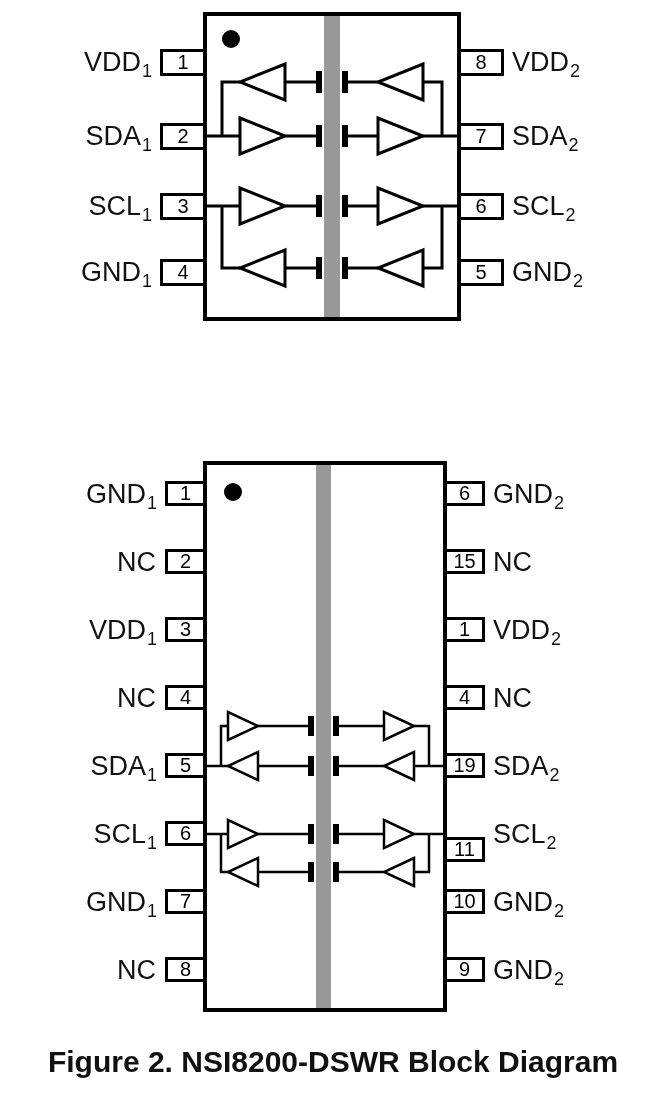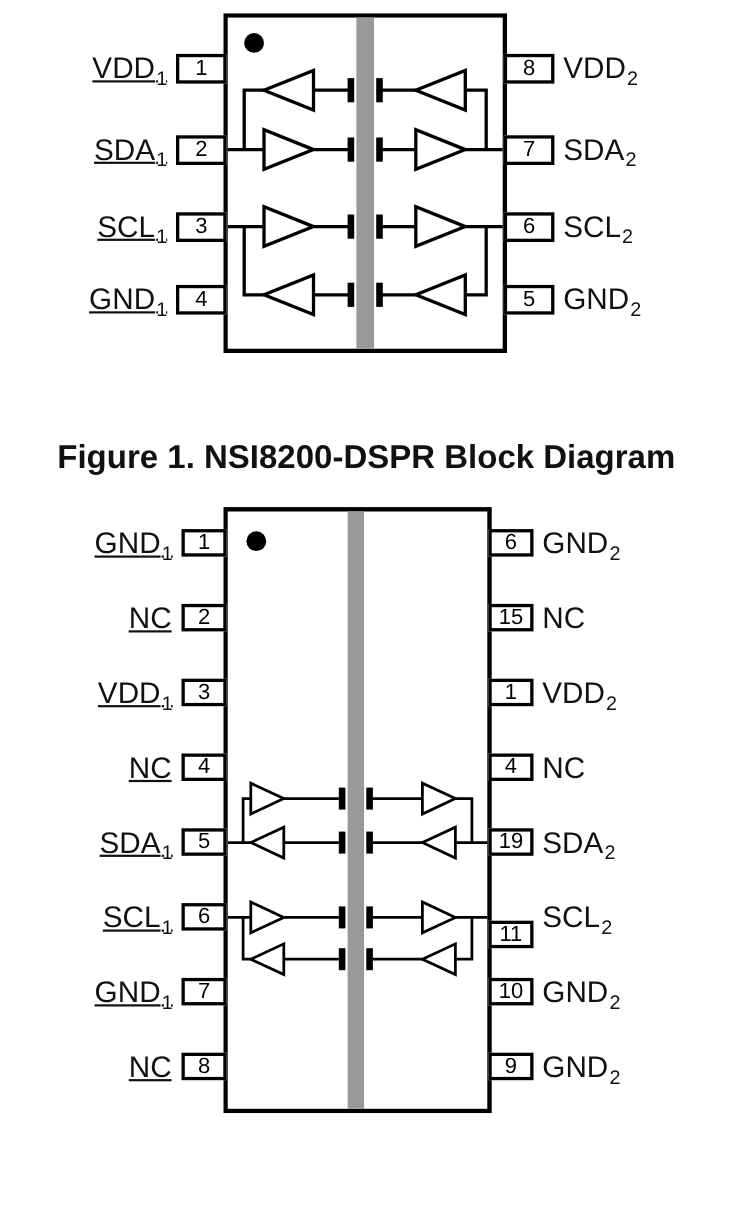--- a/index.html
+++ b/index.html
@@ -18,21 +18,21 @@
     border:3px solid #000;background:#fff;
     display:flex;align-items:center;justify-content:center;
     font-size:20px;color:#000;
   }
   .fig1 .pin-box{width:46px;height:27px;}
   .fig2 .pin-box{width:41px;height:25px;}
   .pin-label{
     position:absolute;font-size:27px;line-height:32px;height:32px;
     white-space:nowrap;color:#111;
   }
-  .pin-label.lft{left:0;text-align:right;text-decoration:underline;}
+  .pin-label.lft{left:0;text-align:right;}
   .fig1 .pin-label.lft{width:152px;}
   .fig2 .pin-label.lft{width:157px;}
   .pin-label.rgt{text-align:right;}
   .sub{font-size:18px;position:relative;top:6px;margin-left:1px;}
   .caption{
     position:absolute;left:0;width:666px;text-align:center;
     font-size:30px;font-weight:bold;color:#111;line-height:36px;
   }
   .wire{stroke:#000;fill:none;}
   .fig1 .wire{stroke-width:3;}
@@ -120,21 +120,20 @@
     <div class="pin-box" style="left:458px;top:193px">
         <span>6</span>
       </div>
     <div class="pin-label rgt" style="left:512px;top:190px"><span>SCL</span><span class="sub">2</span></div>
     <div class="pin-box" style="left:458px;top:259px">
         <span>5</span>
       </div>
     <div class="pin-label rgt" style="left:512px;top:256px"><span>GND</span><span class="sub">2</span></div>
   </div>
 
-  <div class="caption" style="top:398px">Figure 1. NSI8200-DSPR Block Diagram</div>
 
   <div class="fig fig2">
 
     <svg class="pkg-svg" style="left:203px;top:461px;" width="246" height="551" viewBox="0 0 246 551">
       <rect x="2" y="2" width="240" height="547" fill="#ffffff" stroke="#000000" stroke-width="4"></rect>
       <rect x="113" y="4" width="15" height="543" fill="#999999"></rect>
       <circle cx="30" cy="31" r="9" fill="#000000"></circle>
 
       <path class="wire" d="M18 305 V265 H25"></path>
       <path class="wire" d="M55 265 H105"></path>
@@ -235,14 +234,15 @@
     <div class="pin-box" style="left:444px;top:889px">
         <span>10</span>
       </div>
     <div class="pin-label rgt" style="left:493px;top:886px"><span>GND</span><span class="sub">2</span></div>
     <div class="pin-box" style="left:444px;top:957px">
         <span>9</span>
       </div>
     <div class="pin-label rgt" style="left:493px;top:954px"><span>GND</span><span class="sub">2</span></div>
   </div>
 
+  <div class="caption" style="top:1044px">Figure 2. NSI8200-DSWR Block Diagram</div>
 
 </div>
 
 </body></html>

